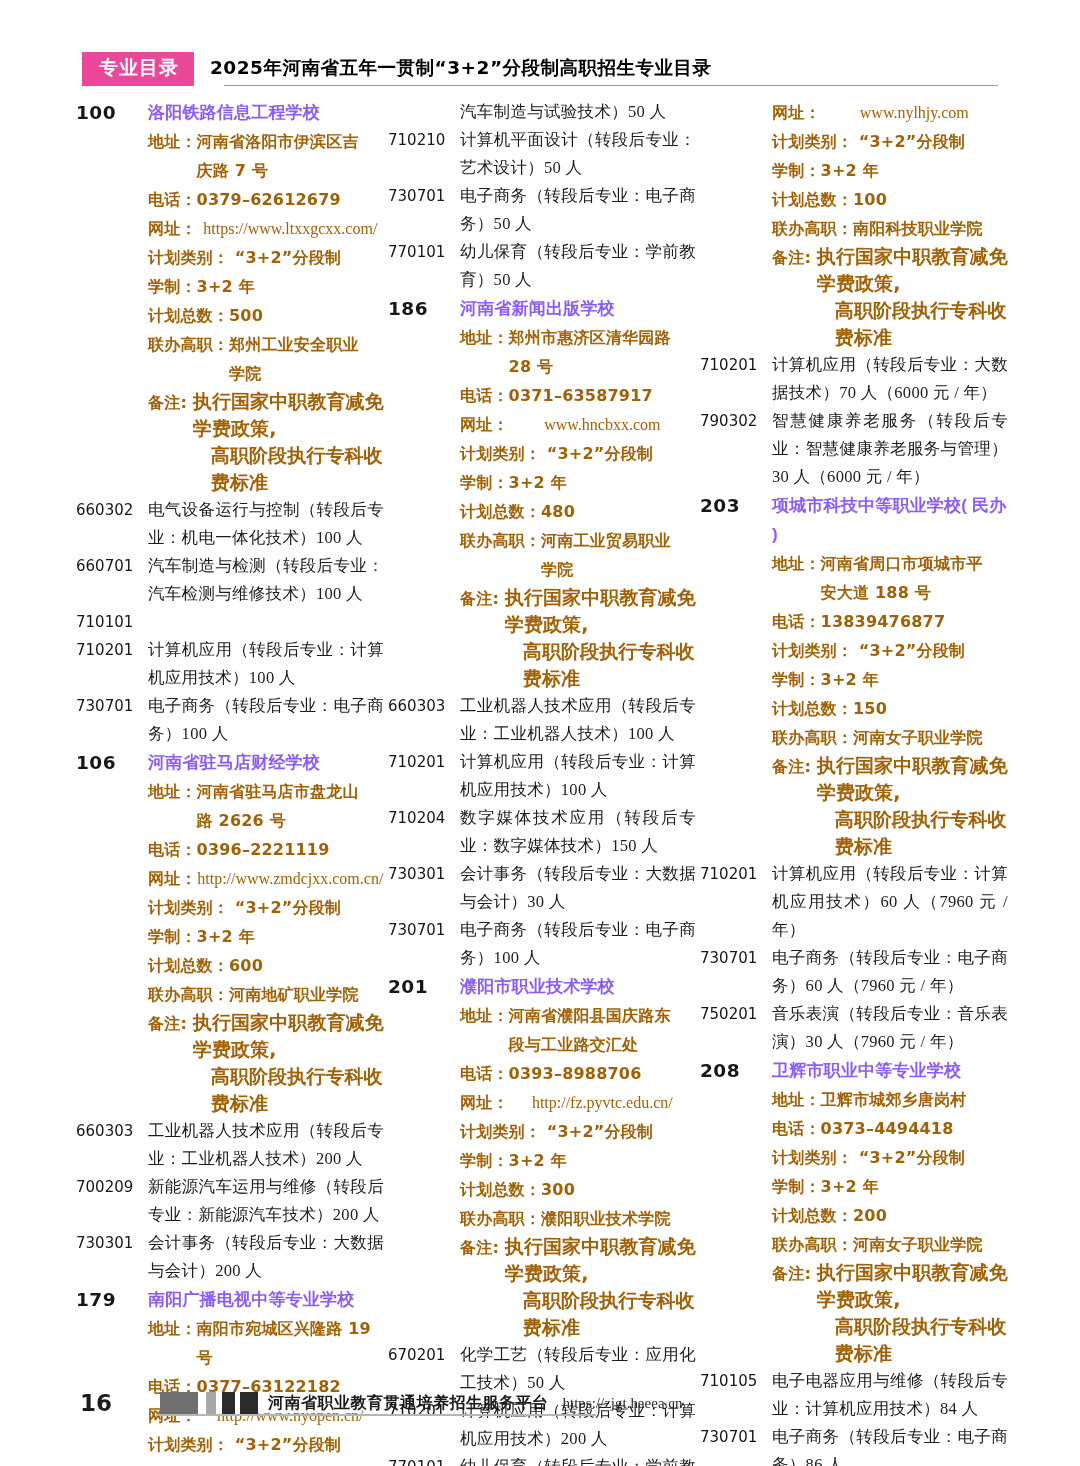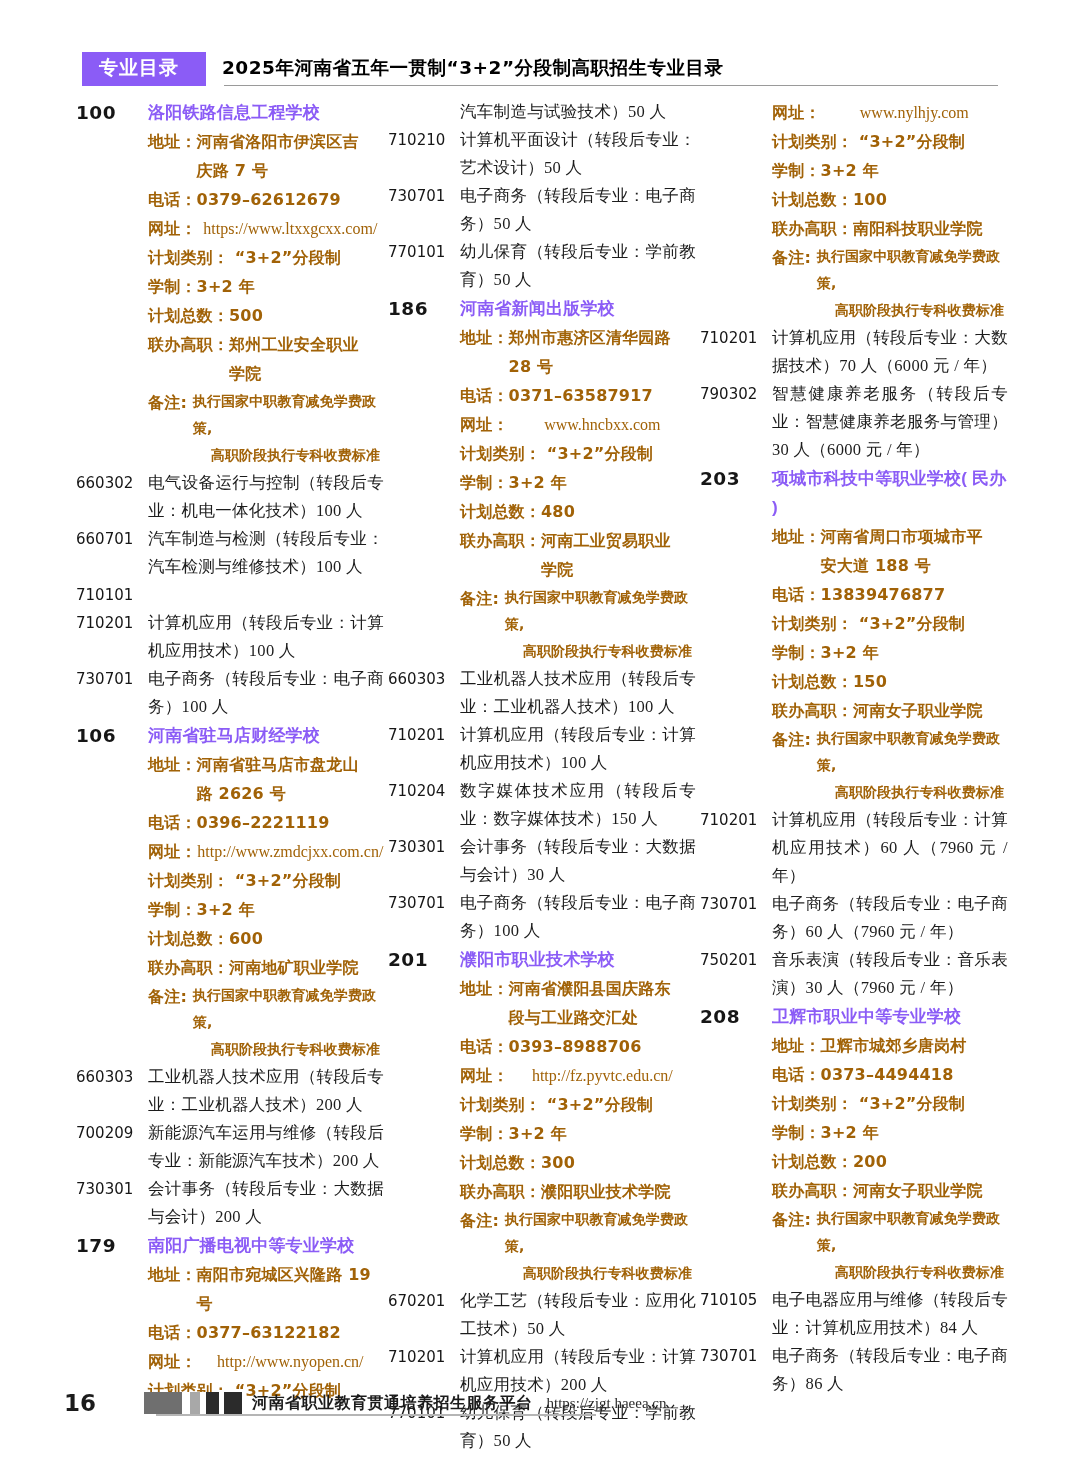--- a/index.html
+++ b/index.html
@@ -20,27 +20,27 @@
   .page-header {
     position: absolute;
     left: 82px;
     top: 46px;
     width: 916px;
     height: 40px;
     display: flex;
     align-items: flex-end;
   }
   .header-badge {
-    background: #8b5cf6;
+    background: #ec4899;
     color: #ffffff;
     font-family: "DejaVu Sans", "Liberation Sans", sans-serif;
     font-weight: bold;
     font-size: 19px;
     letter-spacing: 1px;
-    padding: 5px 27px 7px 17px;
+    padding: 5px 15px 7px 17px;
     line-height: 1.15;
     white-space: nowrap;
   }
   .header-title {
     font-family: "DejaVu Sans", "Liberation Sans", sans-serif;
     font-weight: bold;
     font-size: 18.5px;
     color: #000000;
     letter-spacing: 0.5px;
     padding: 0 0 6px 16px;
@@ -139,33 +139,33 @@
     letter-spacing: 0;
     text-align: center;
   }
   .field.note {
     align-items: flex-start;
   }
   .field.note .field-label {
     font-size: 16px;
   }
   .field.note .field-value {
-    font-size: 14px;
+    font-size: 19px;
     line-height: 27px;
     letter-spacing: 0.1px;
   }
   .field.note .field-value .cont2 {
     display: block;
     padding-left: 18px;
   }
 
   
   .footer {
     position: absolute;
-    left: 64px;
+    left: 80px;
     top: 1390px;
     width: 930px;
     display: flex;
     align-items: center;
   }
   .page-num {
     font-family: "DejaVu Sans", "Liberation Sans", sans-serif;
     font-weight: bold;
     font-size: 23px;
     color: #1b1b1b;

